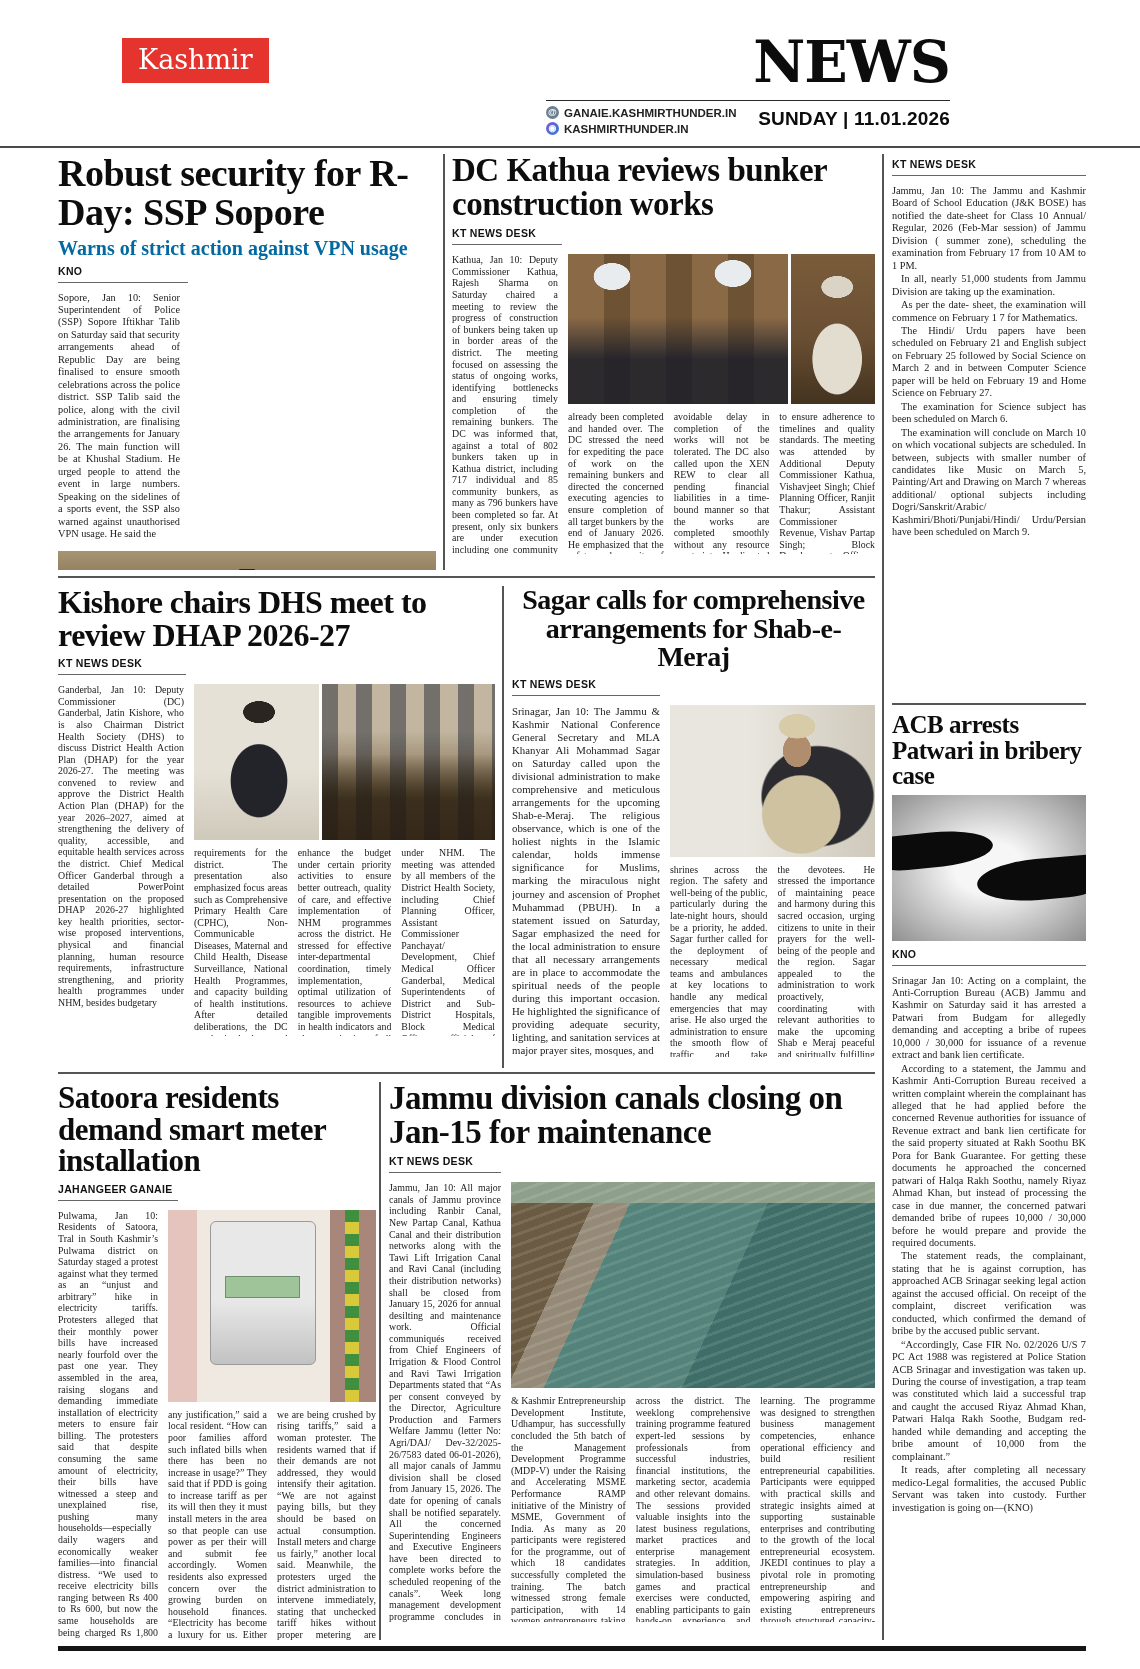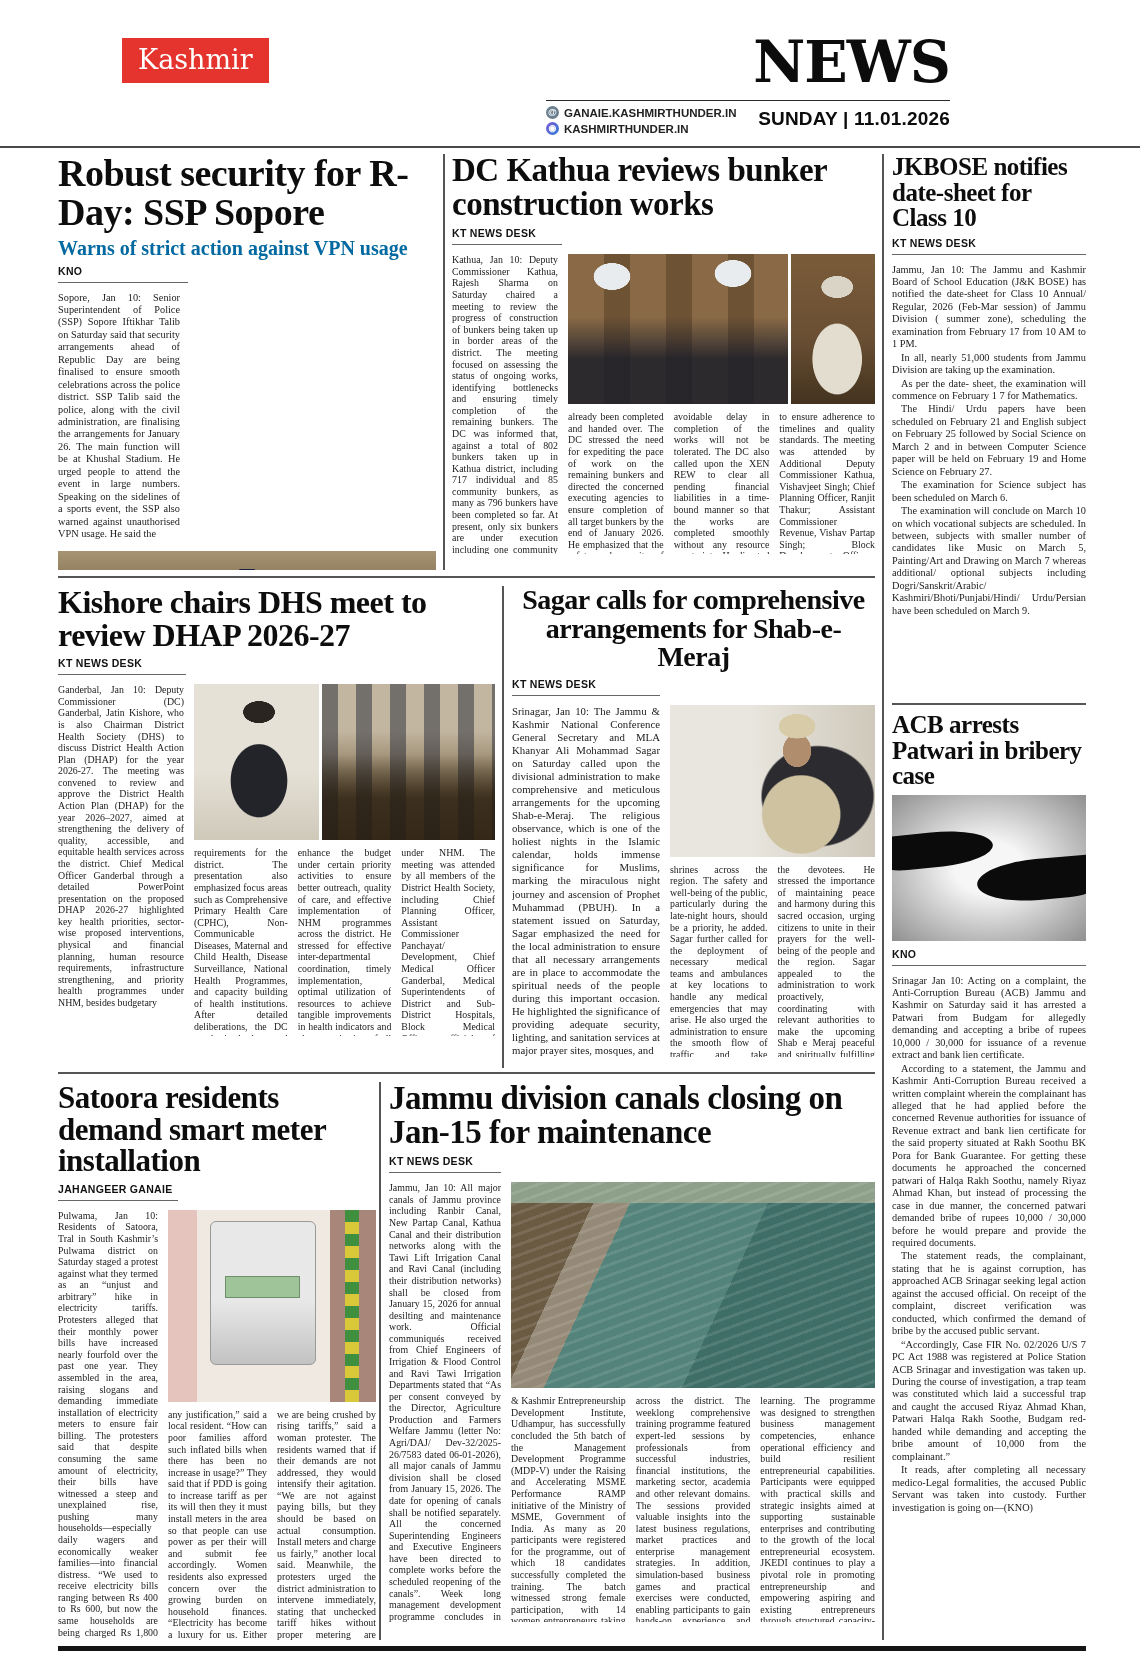--- a/index.html
+++ b/index.html
@@ -153,21 +153,20 @@
           <div class="col bodytext dense">avoidable delay in completion of the works will not be tolerated. The DC also called upon the XEN REW to clear all pending financial liabilities in a time-bound manner so that the works are completed smoothly without any resource constraints. He directed officers to maintain close coordination at the field level and conduct regular monitoring</div>
           <div class="col bodytext dense">to ensure adherence to timelines and quality standards. The meeting was attended by Additional Deputy Commissioner Kathua, Vishavjeet Singh; Chief Planning Officer, Ranjit Thakur; Assistant Commissioner Revenue, Vishav Partap Singh; Block Development Officers of Marheen and Hiranagar, besides other concerned officers.</div>
         </div>
       </div>
     </div>
   </section>
 
   <div class="vline" style="left:882px;top:154px;width:1.5px;height:1486px;"></div>
 
   <section class="article" style="left:892px;top:154px;width:194px;height:543px;">
-    <h1 class="headline" style="font-size:25px;">JKBOSE notifies date-sheet for Class 10</h1>
     <div class="byline full">KT NEWS DESK</div>
     <div class="bodytext" style="overflow:hidden;height:414px;">
       <p class="para">Jammu, Jan 10: The Jammu and Kashmir Board of School Education (J&amp;K BOSE)  has notified the date-sheet for Class 10 Annual/ Regular, 2026 (Feb-Mar session) of  Jammu Division ( summer zone), scheduling the examination from February 17 from 10 AM to 1 PM.</p>
       <p class="para">In all, nearly 51,000 students from Jammu Division are taking up the examination.</p>
       <p class="para">As per the date- sheet, the examination will commence on February 1 7 for Mathematics.</p>
       <p class="para">The Hindi/ Urdu papers have been scheduled on February 21 and English subject on February 25 followed by Social Science on March 2 and in between Computer Science paper will be held on February 19 and Home Science on February 27.</p>
       <p class="para">The examination for Science subject has been scheduled on March 6.</p>
       <p class="para">The examination will conclude on March 10 on which vocational subjects are scheduled. In between, subjects with smaller number of candidates like Music on March 5, Painting/Art and Drawing on March 7 whereas additional/ optional subjects including Dogri/Sanskrit/Arabic/ Kashmiri/Bhoti/Punjabi/Hindi/ Urdu/Persian have been scheduled on March 9.</p>
     </div>
   </section>

